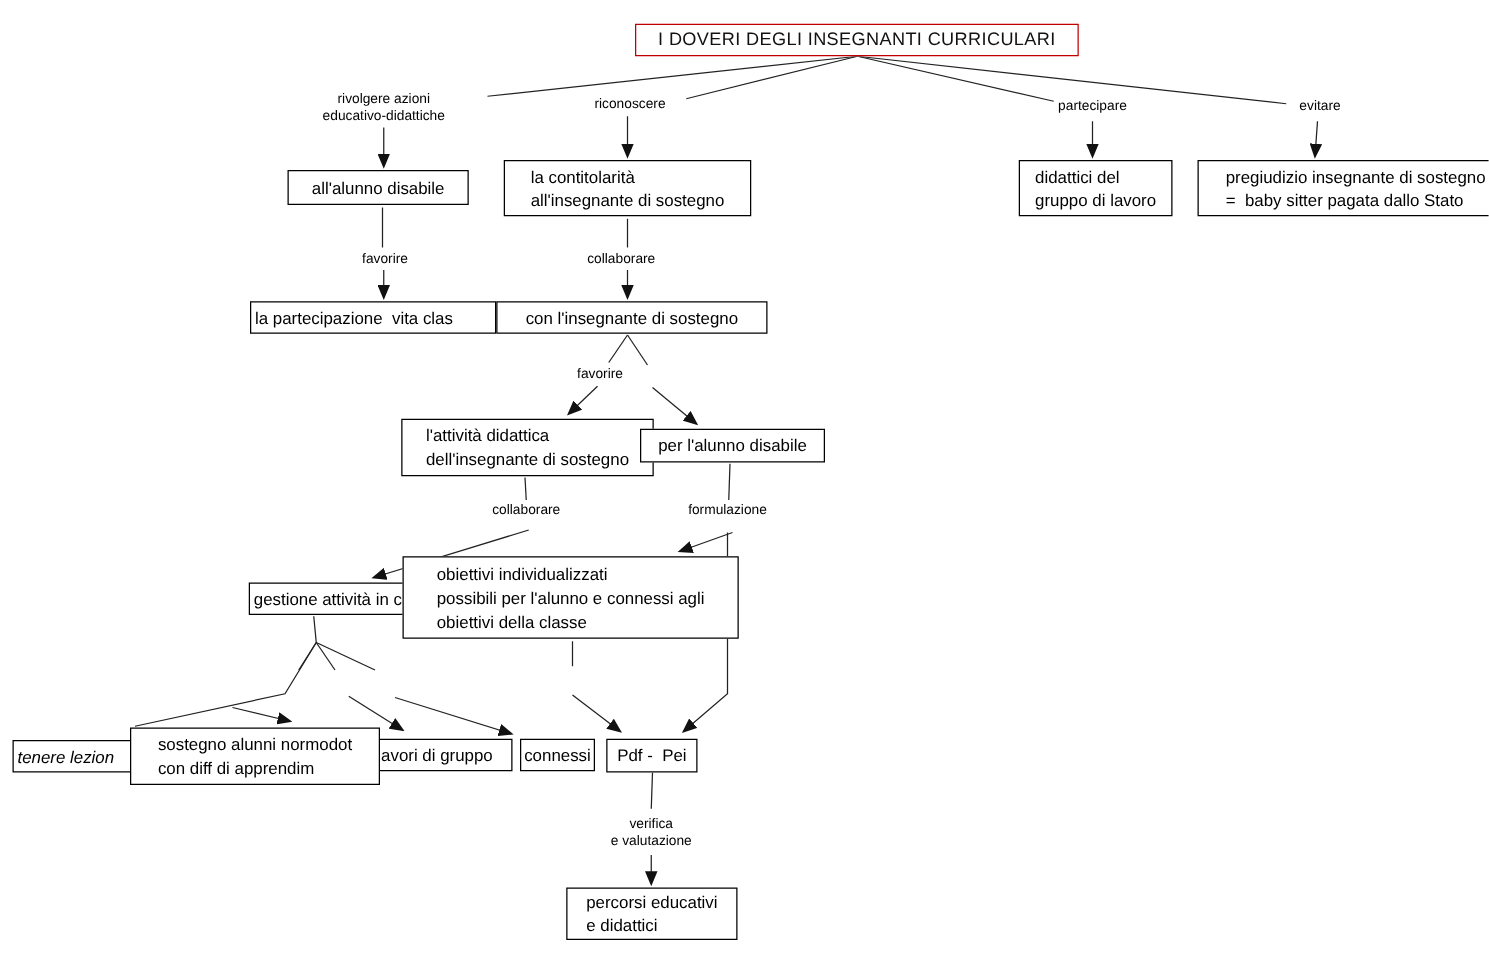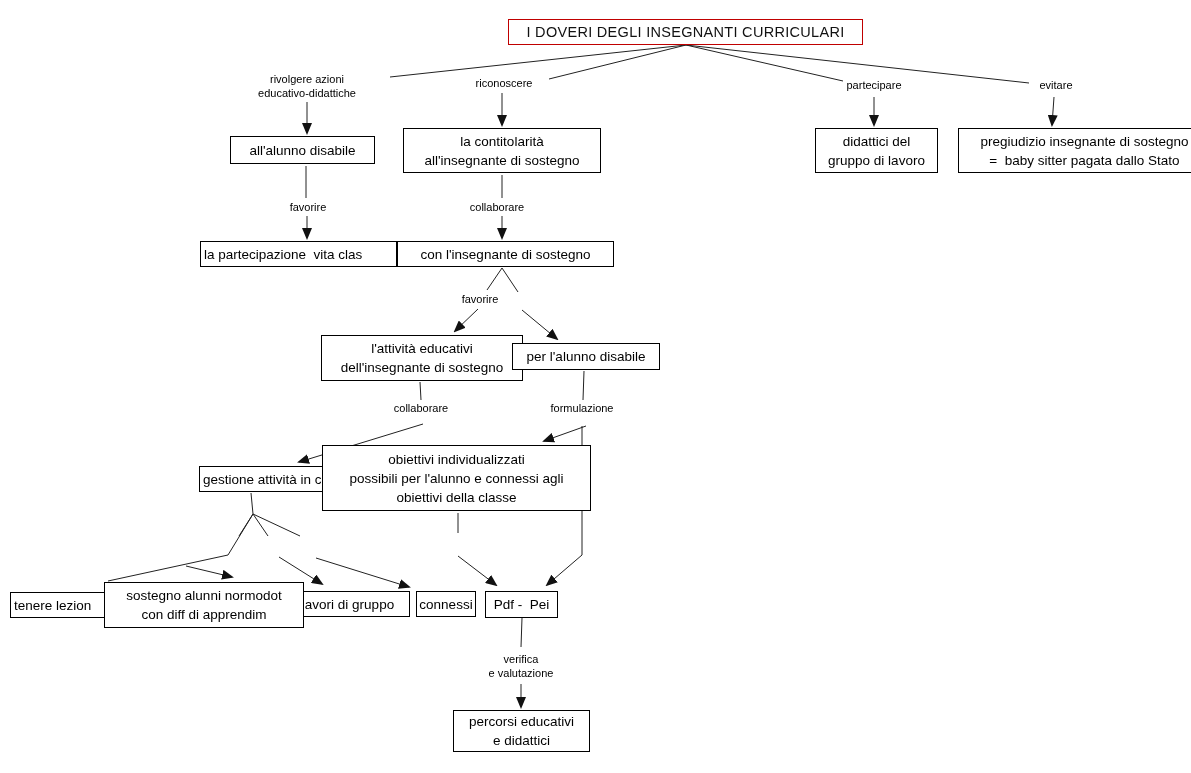--- a/index.html
+++ b/index.html
@@ -6,21 +6,21 @@
   .canvas{
     position:relative;width:1191px;height:773px;background:#ffffff;overflow:hidden;
     font-family:"Liberation Sans","DejaVu Sans",sans-serif;color:#000;
   }
   svg.edges{position:absolute;left:0;top:0;width:1191px;height:773px;z-index:1;}
   .edge{fill:none;stroke:#222;stroke-width:1;}
   .node{
     position:absolute;z-index:2;box-sizing:border-box;
     background:#fff;border:1px solid #000;
     display:flex;align-items:center;justify-content:center;
-    text-align:center;font-size:13.5px;line-height:19px;
+    text-align:left;font-size:13.5px;line-height:19px;
     white-space:pre-wrap;overflow:hidden;
   }
   .node.left{justify-content:flex-start;text-align:right;white-space:pre;padding-left:3px;}
   .node.red{border:1px solid #c00000;font-size:14.5px;letter-spacing:0.3px;color:#111;}
   .elabel{
     position:absolute;z-index:2;transform:translateX(-50%);
     font-size:11px;line-height:14px;text-align:center;white-space:pre-wrap;color:#000;
   }
 </style>
 </head>
@@ -71,28 +71,28 @@
       <div class="node red" style="left: 508px; top: 19px; width: 355px; height: 26px;">I DOVERI DEGLI INSEGNANTI CURRICULARI</div>
       <div class="node" style="left: 230px; top: 136px; width: 145px; height: 28px;">all'alunno disabile</div>
       <div class="node" style="left: 403px; top: 128px; width: 198px; height: 45px;">la contitolarità
 all'insegnante di sostegno</div>
       <div class="node" style="left: 815px; top: 128px; width: 123px; height: 45px;">didattici del
 gruppo di lavoro</div>
       <div class="node" style="left: 958px; top: 128px; width: 253px; height: 45px;">pregiudizio insegnante di sostegno
 =  baby sitter pagata dallo Stato</div>
       <div class="node left" style="left: 200px; top: 241px; width: 197px; height: 26px;">la partecipazione  vita clas</div>
       <div class="node" style="left: 397px; top: 241px; width: 217px; height: 26px;">con l'insegnante di sostegno</div>
-      <div class="node" style="left: 321px; top: 335px; width: 202px; height: 46px;">l'attività educativi
+      <div class="node" style="left: 321px; top: 335px; width: 202px; height: 46px;">l'attività didattica
 dell'insegnante di sostegno</div>
       <div class="node" style="left: 512px; top: 343px; width: 148px; height: 27px;">per l'alunno disabile</div>
       <div class="node left" style="left: 155px; top: 466px; width: 168px; height: 26px; margin-left: 44px;">gestione attività in clas</div>
       <div class="node" style="left: 322px; top: 445px; width: 269px; height: 66px;">obiettivi individualizzati
 possibili per l'alunno e connessi agli
 obiettivi della classe</div>
-      <div class="node left" style="left: 10px; top: 592px; width: 95px; height: 26px;">tenere lezion</div>
+      <div class="node left" style="left: 10px; top: 592px; width: 95px; height: 26px; font-style: italic;">tenere lezion</div>
       <div class="node" style="left: 286px; top: 591px; width: 124px; height: 26px;">lavori di gruppo</div>
       <div class="node" style="left: 104px; top: 582px; width: 200px; height: 46px;">sostegno alunni normodot
 con diff di apprendim</div>
       <div class="node" style="left: 416px; top: 591px; width: 60px; height: 26px;">connessi</div>
       <div class="node" style="left: 485px; top: 591px; width: 73px; height: 27px;">Pdf -  Pei</div>
       <div class="node" style="left: 453px; top: 710px; width: 137px; height: 42px;">percorsi educativi
 e didattici</div>
     </div>
   <div id="labels-layer">
       <div class="elabel" style="left: 307px; top: 72px;">rivolgere azioni

